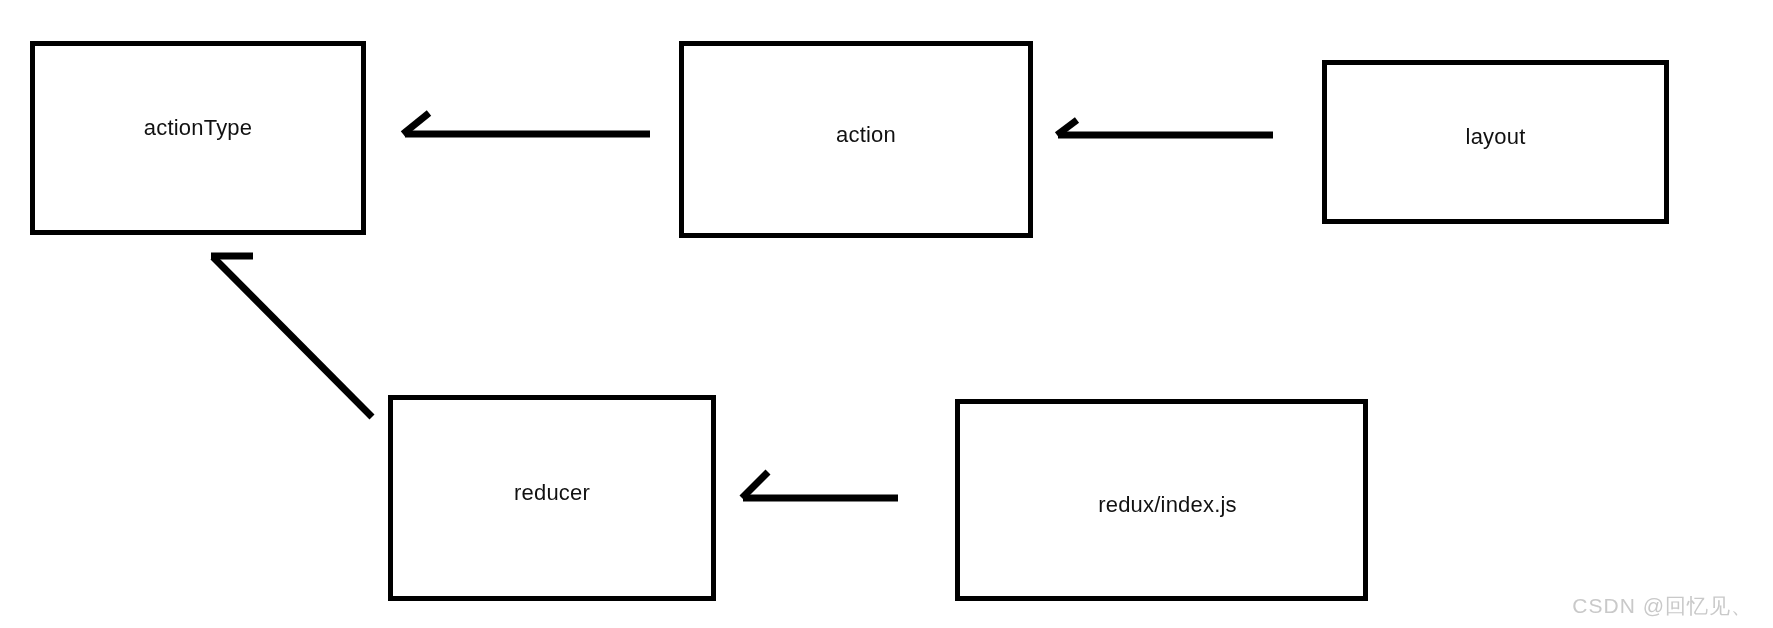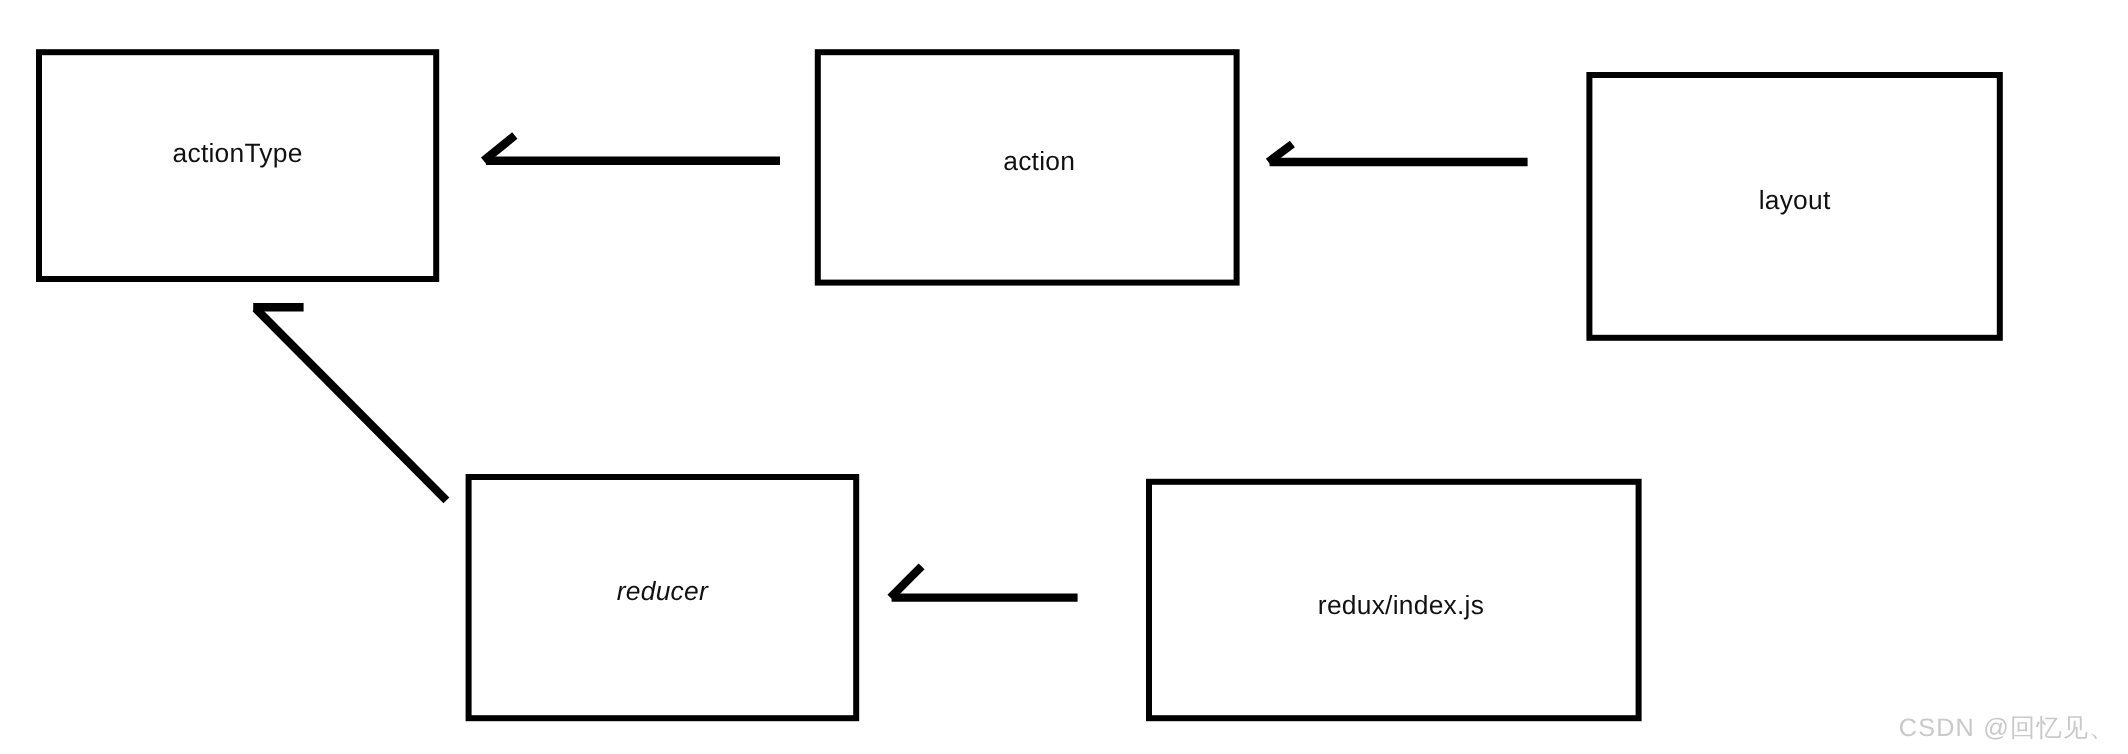--- a/index.html
+++ b/index.html
@@ -52,21 +52,21 @@
   .label-offset-up-small {
     position: relative;
     top: -5px;
   }
   .label-offset-down {
     position: relative;
     top: 5px;
   }
   #watermark {
     position: absolute;
-    right: 10px;
+    right: 20px;
     bottom: 8px;
     font-family: "Liberation Sans", sans-serif;
     font-size: 21px;
     color: #c9c9c9;
     letter-spacing: 1px;
     white-space: nowrap;
     user-select: none;
   }
 </style>
 </head>
@@ -98,25 +98,25 @@
   </svg>
 
   <div class="node-box" style="left:30px; top:41px; width:336px; height:194px;">
     <span class="node-label label-offset-up">actionType</span>
   </div>
 
   <div class="node-box" style="left:679px; top:41px; width:354px; height:197px;padding-left:20px;">
     <span class="node-label label-offset-up-small">action</span>
   </div>
 
-  <div class="node-box" style="left:1322px; top:60px; width:347px; height:224px;">
+  <div class="node-box" style="left:1322px; top:60px; width:347px; height:164px;">
     <span class="node-label label-offset-up-small">layout</span>
   </div>
 
-  <div class="node-box" style="left:388px; top:395px; width:328px; height:206px;font-style:italic;">
+  <div class="node-box" style="left:388px; top:395px; width:328px; height:206px;">
     <span class="node-label label-offset-up-small">reducer</span>
   </div>
 
   <div class="node-box" style="left:955px; top:399px; width:413px; height:202px;padding-left:12px;">
     <span class="node-label label-offset-down">redux/index.js</span>
   </div>
 
   <div id="watermark">CSDN @回忆见、</div>
 
 </div>

